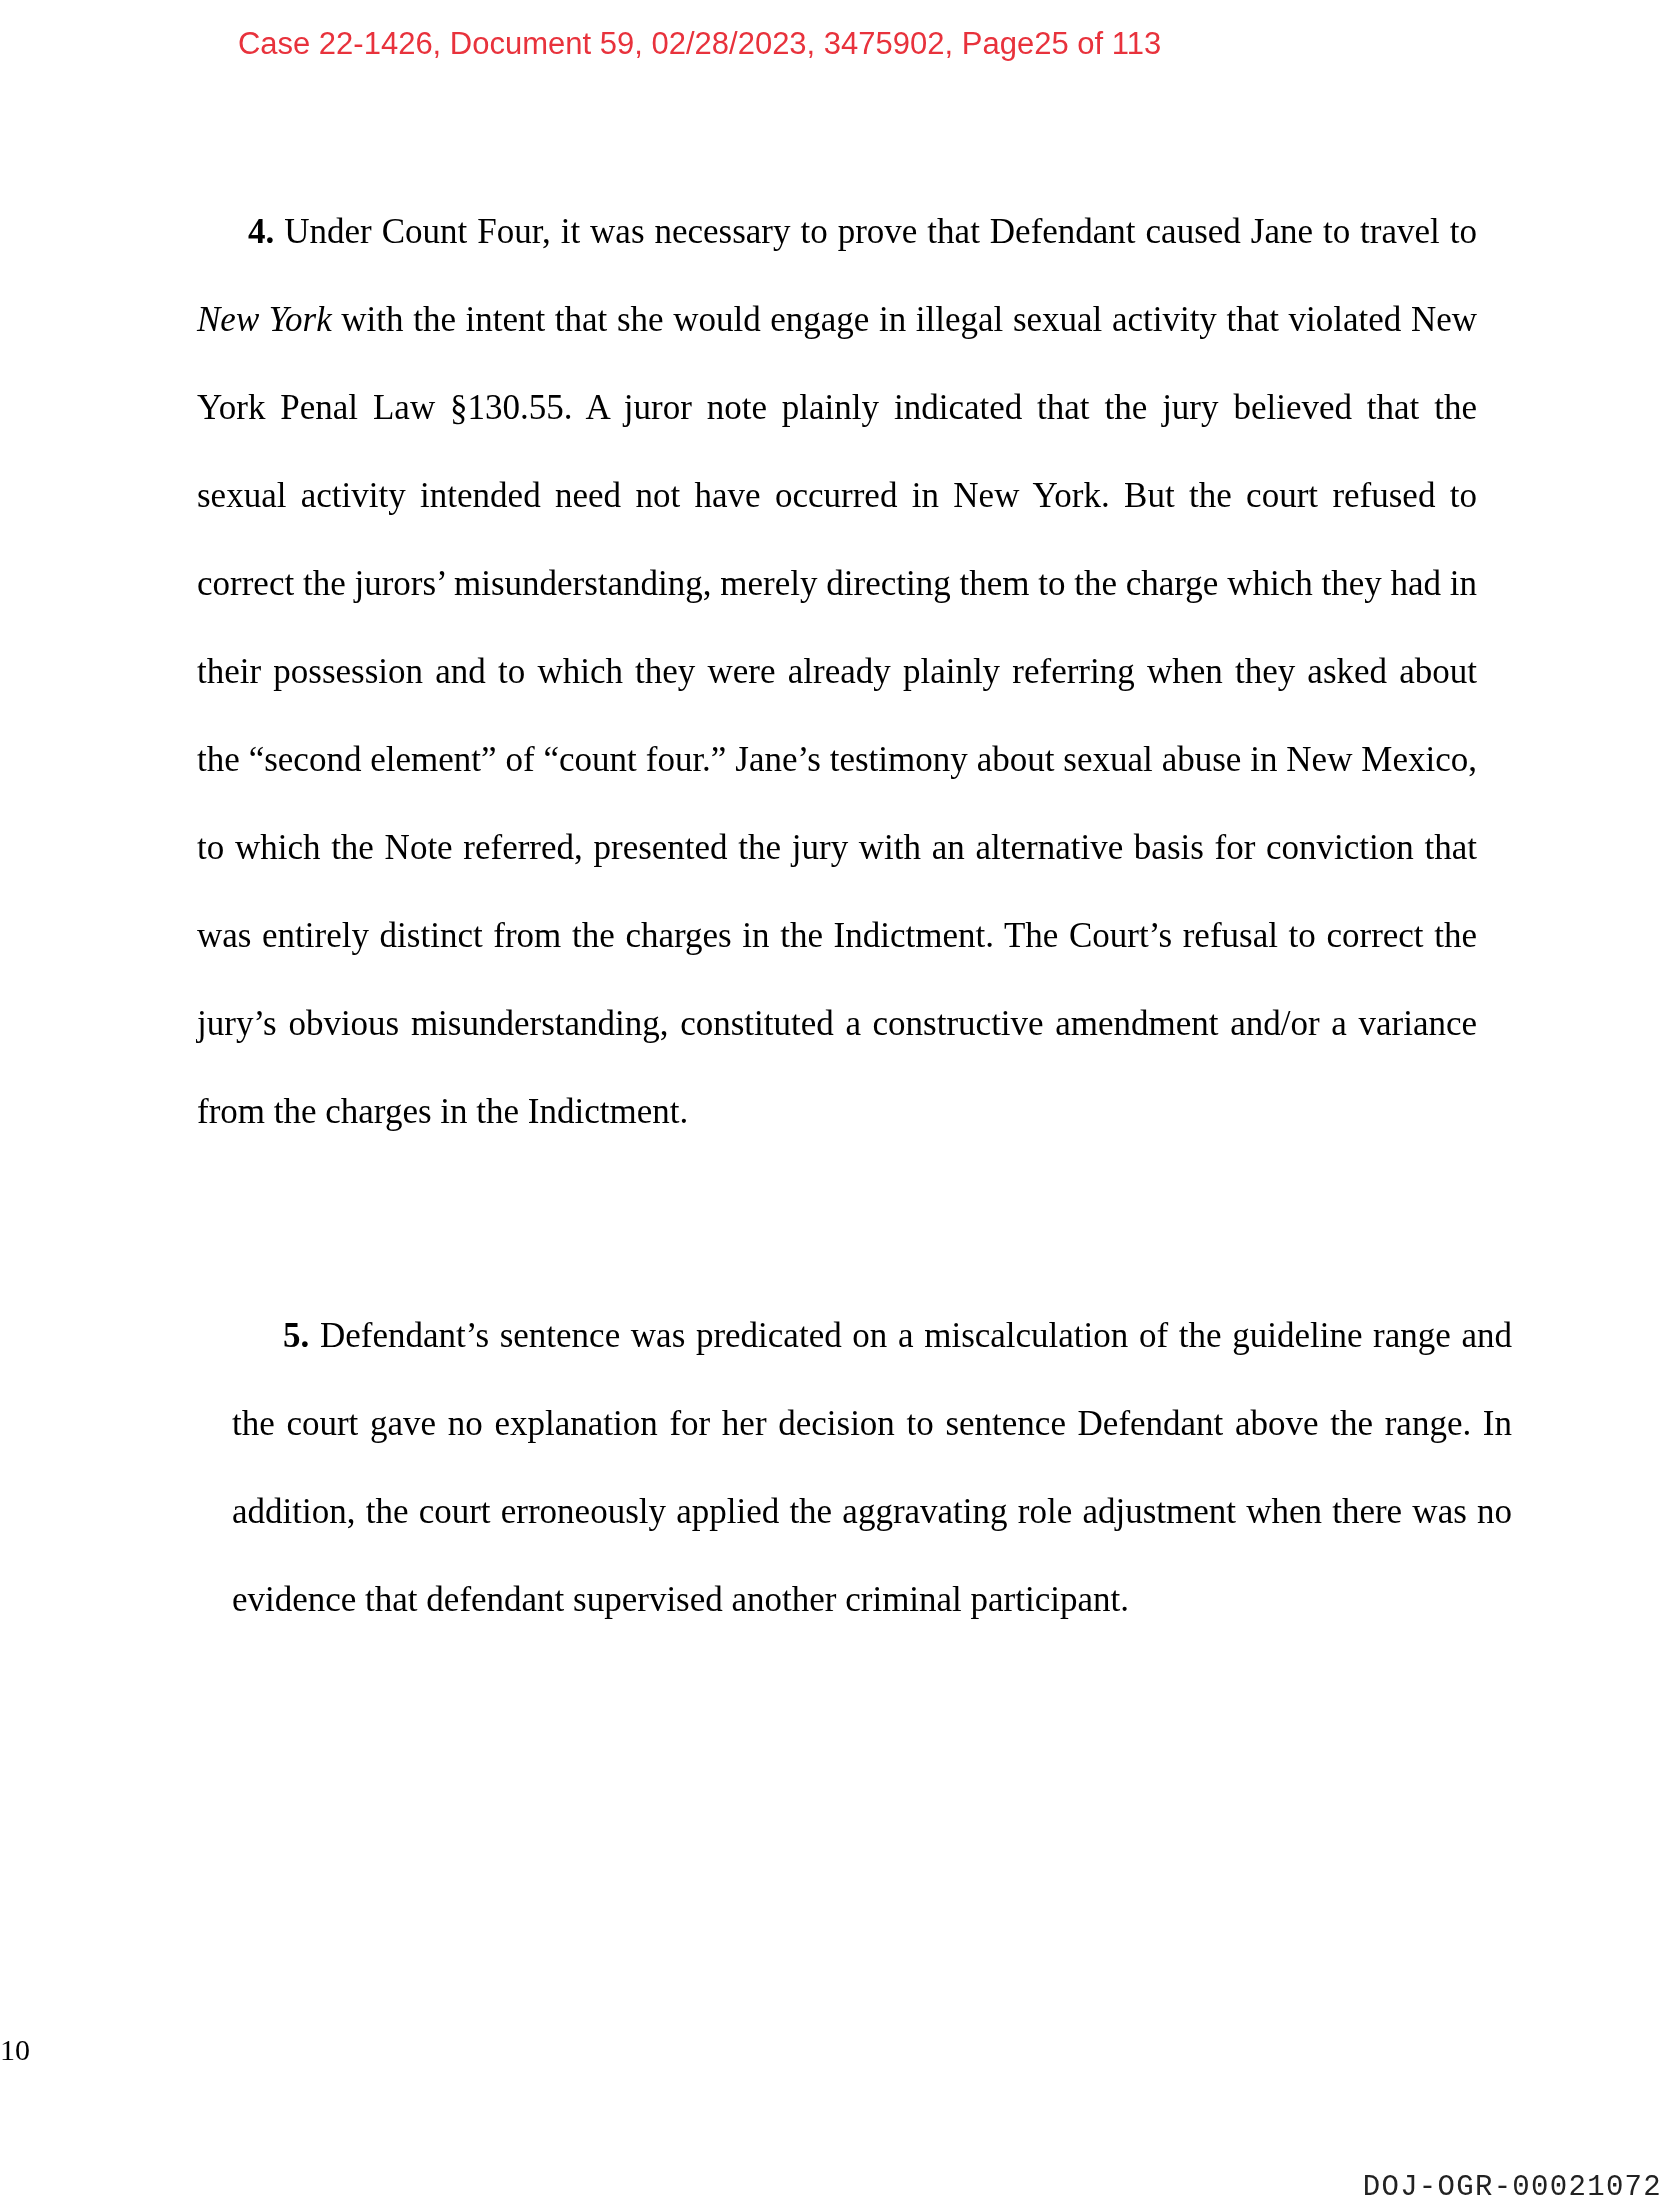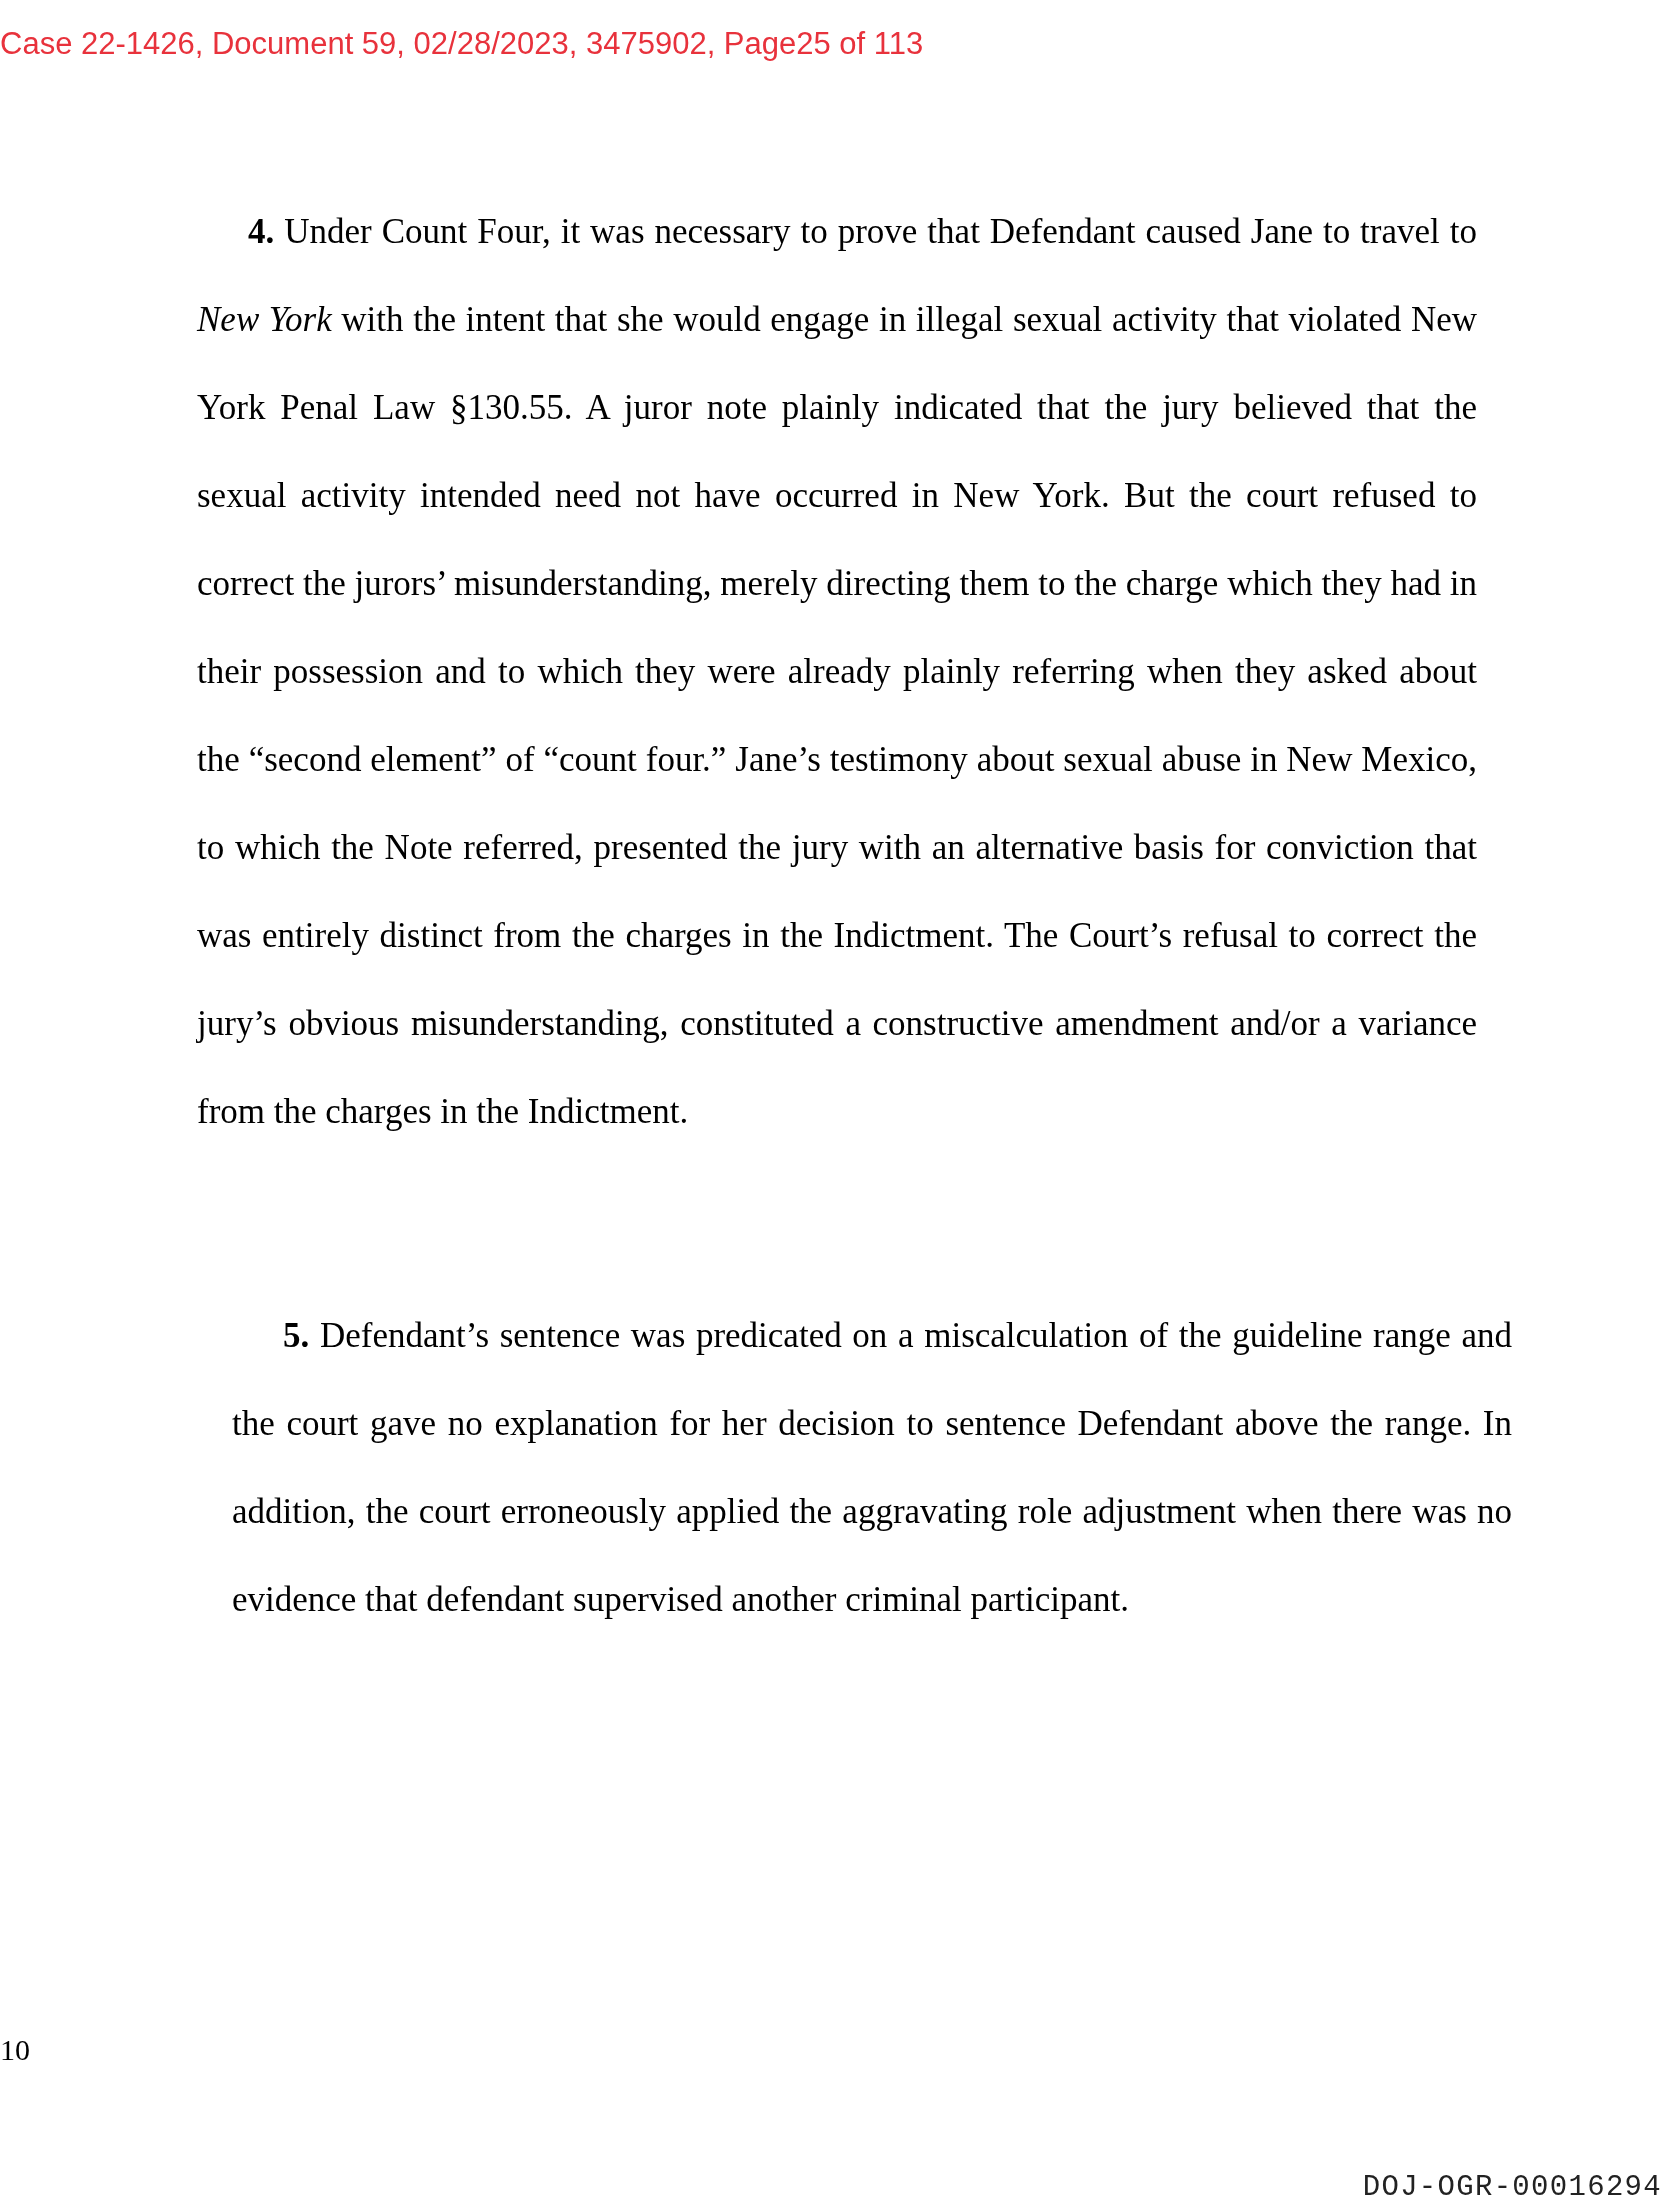--- a/index.html
+++ b/index.html
@@ -11,20 +11,21 @@
       width: 1675px;
       height: 2205px;
       position: relative;
       overflow: hidden;
     }
     .case-header {
       position: absolute;
       top: 28px;
       left: 0;
       width: 1399px;
+      text-align: center;
       font-family: "Liberation Sans", sans-serif;
       font-size: 31px;
       color: #e8323c;
       letter-spacing: 0px;
       line-height: 1;
     }
     .body-text {
       position: absolute;
       left: 197px;
       width: 1280px;
@@ -71,14 +72,14 @@
 <div class="body-text" id="para4">
   <p class="para"><span class="para-num">4.</span> <span>Under Count Four, it was necessary to prove that Defendant caused Jane to travel to </span><i>New York</i><span> with the intent that she would engage in illegal sexual activity that violated New York Penal Law §130.55. A juror note plainly indicated that the jury believed that the sexual activity intended need not have occurred in New York. But the court refused to correct the jurors’ misunderstanding, merely directing them to the charge which they had in their possession and to which they were already plainly referring when they asked about the “second element” of “count four.” Jane’s testimony about sexual abuse in New Mexico, to which the Note referred, presented the jury with an alternative basis for conviction that was entirely distinct from the charges in the Indictment. The Court’s refusal to correct the jury’s obvious misunderstanding, constituted a constructive amendment and/or a variance from the charges in the Indictment.</span></p>
 </div>
 
 <div class="body-text" id="para5">
   <p class="para"><span class="para-num">5.</span> <span>Defendant’s sentence was predicated on a miscalculation of the guideline range and the court gave no explanation for her decision to sentence Defendant above the range.  In addition, the court erroneously applied the aggravating role adjustment when there was no evidence that defendant supervised another criminal participant.</span></p>
 </div>
 
 <div class="page-number">10</div>
 
-<div class="bates">DOJ-OGR-00016294</div>
+<div class="bates">DOJ-OGR-00021072</div>
 
 
 </body></html>

